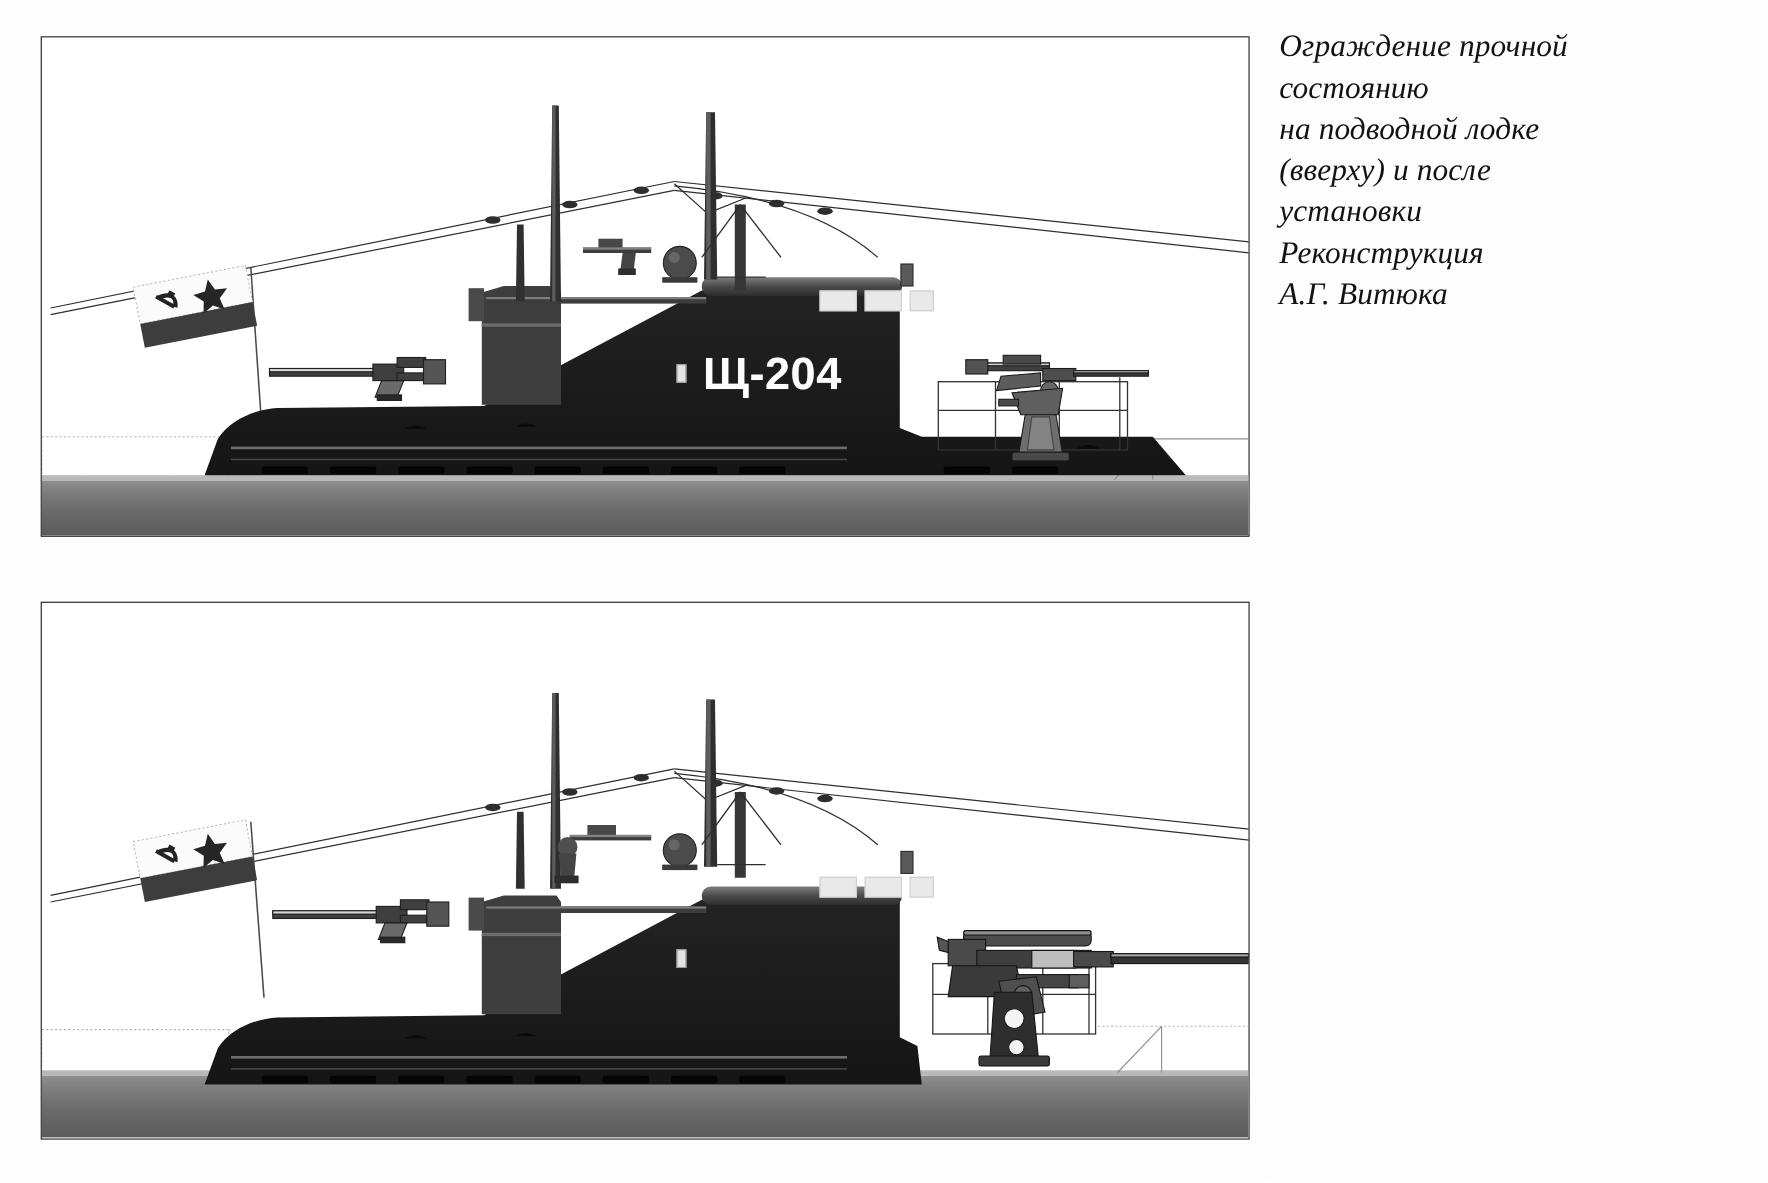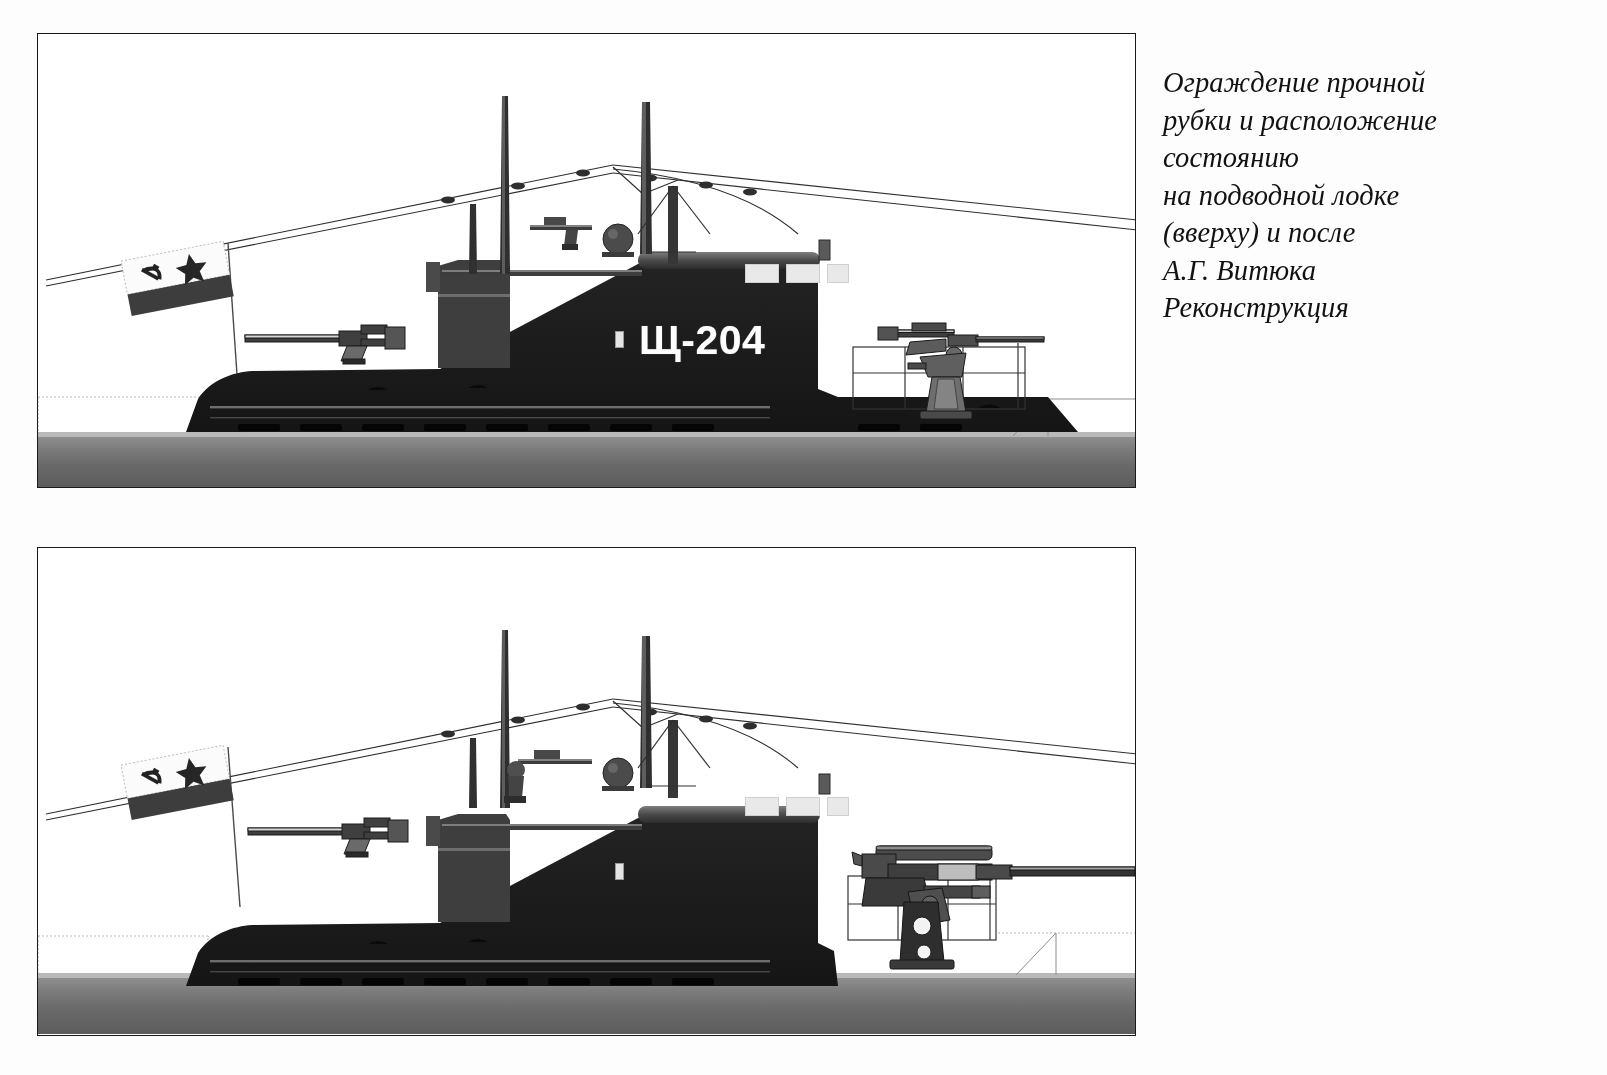--- a/index.html
+++ b/index.html
@@ -6,21 +6,21 @@
   html,body { width:1607px; height:1075px; background:#ffffff; overflow:hidden; }
   body { font-family:"Liberation Serif", serif; }
 
   .page { position:relative; width:1607px; height:1075px; background:#fdfdfd; }
 
   
   .caption {
     position:absolute; left:1163px; top:24px; width:420px;
     font-family:"Liberation Serif", serif;
     font-style:italic; font-size:28.5px; line-height:37.5px;
-    color:#121212; letter-spacing:.1px;margin-top:40px;
+    color:#121212; letter-spacing:.1px;
   }
   .caption .ln { display:block; white-space:pre; }
 
   
   .panel {
     position:absolute; border:1.4px solid #1a1a1a; background:#ffffff; overflow:hidden;
   }
   #panel-top    { left:37px;  top:33px;  width:1099px; height:455px; }
   #panel-bottom { left:37px;  top:547px; width:1099px; height:489px; }
 
@@ -480,21 +480,21 @@
             <rect x="52" y="126" width="64" height="9" rx="2" fill="#3a3a3a"></rect>
           </g>
         </svg>
       </div>
 
     </div>
   </div>
 
   <div class="caption">
     <span class="ln">Ограждение прочной</span>
-    <span class="ln">рубки и расположение</span>
     <span class="ln">состоянию</span>
     <span class="ln">на подводной лодке</span>
     <span class="ln">(вверху) и после</span>
+    <span class="ln">установки</span>
+    <span class="ln">Реконструкция</span>
     <span class="ln">А.Г. Витюка</span>
-    <span class="ln">Реконструкция</span>
   </div>
 
 </div>
 
 </body></html>

